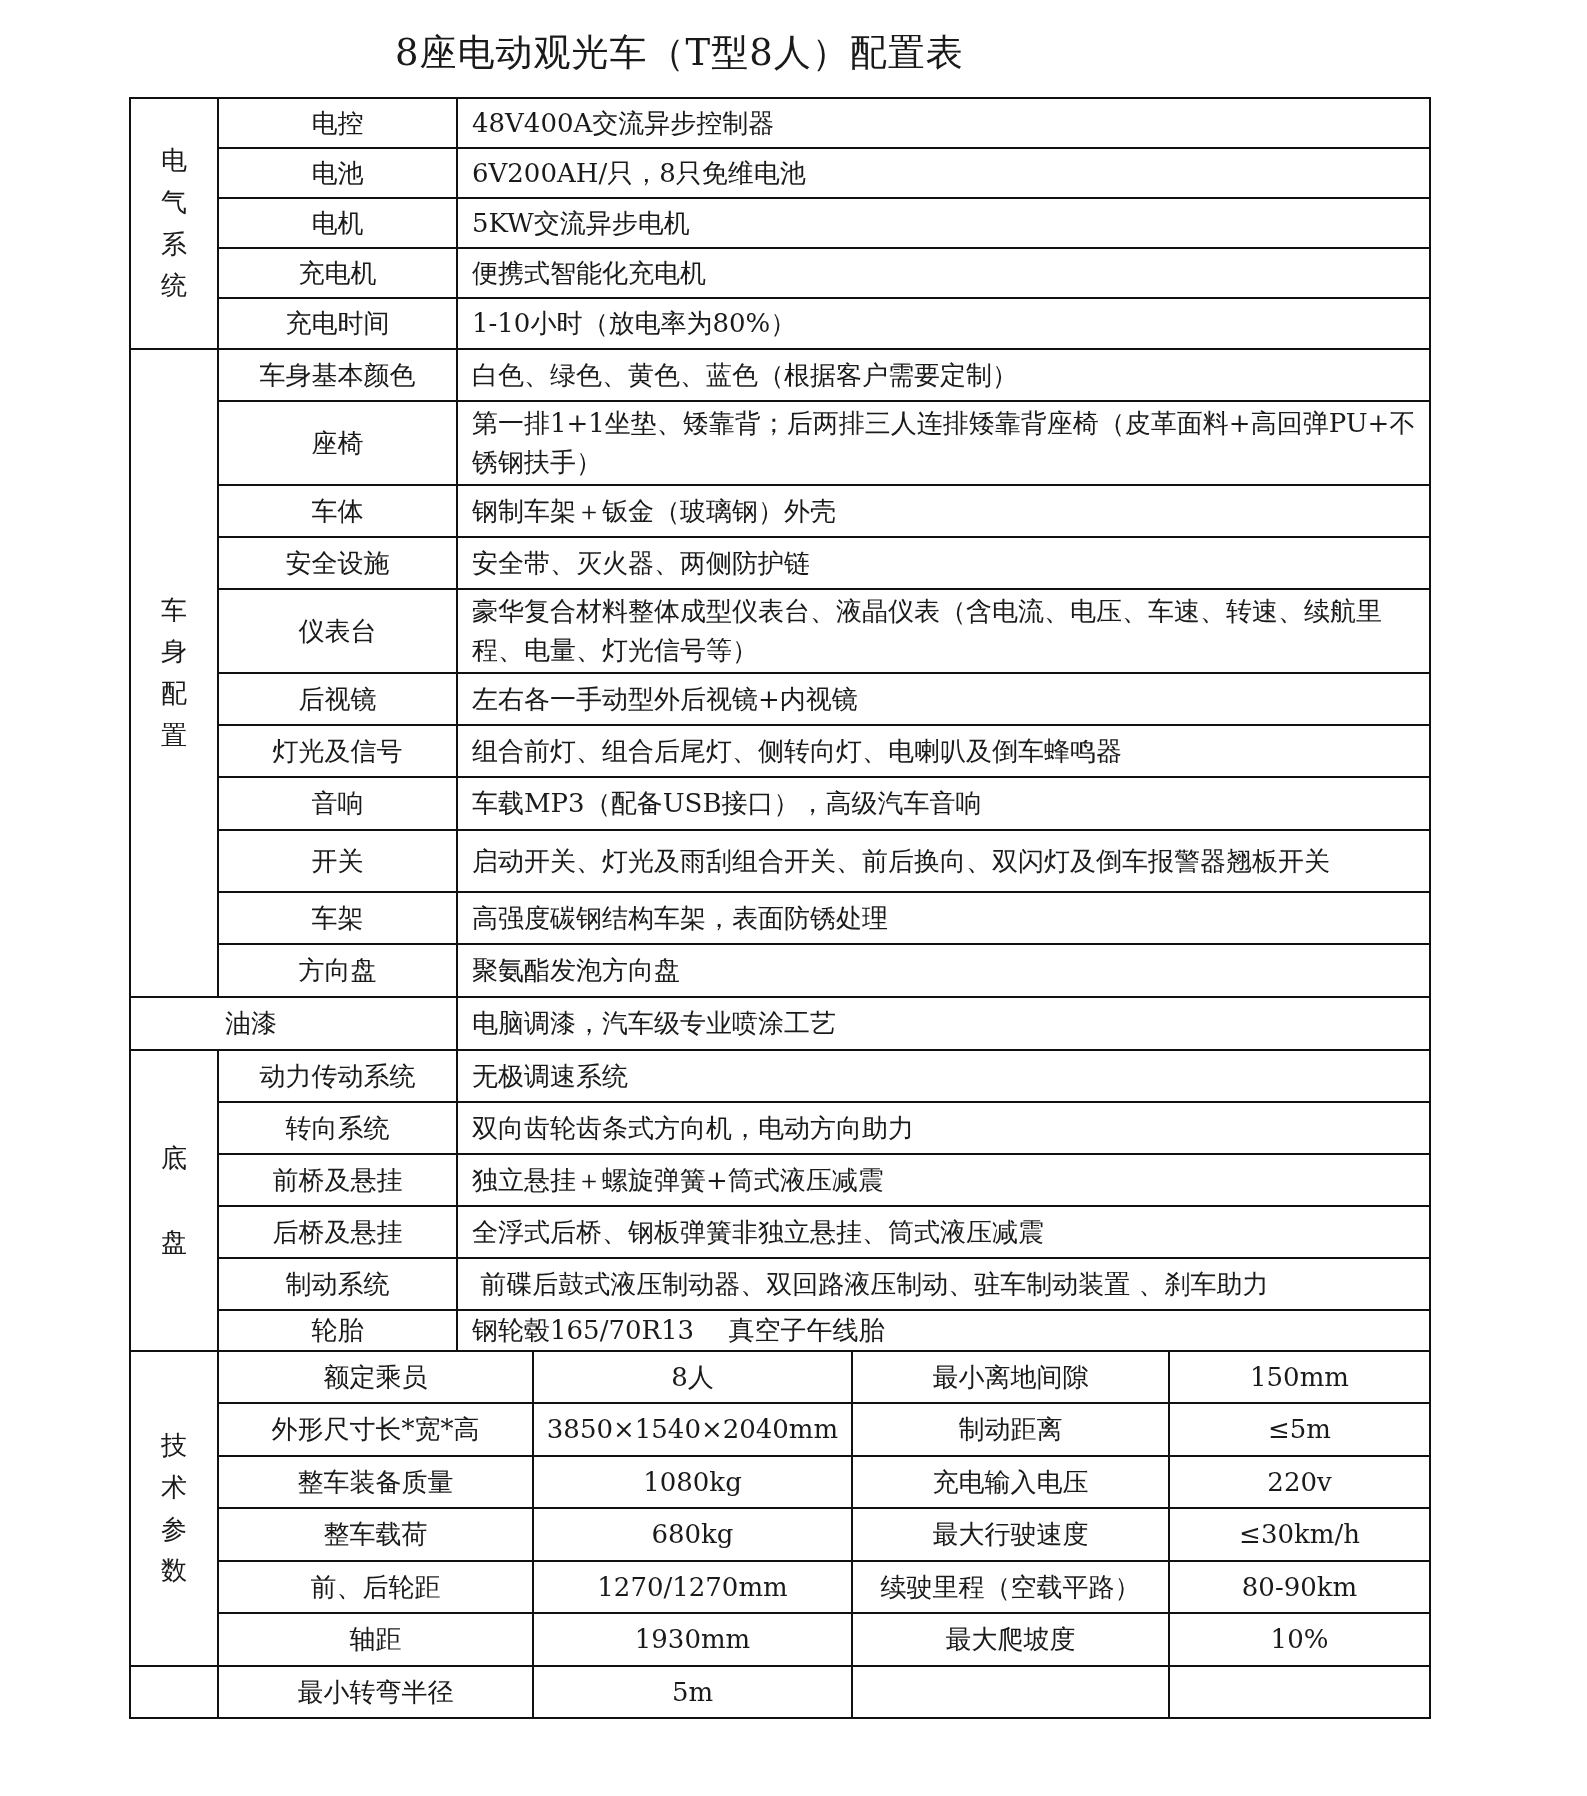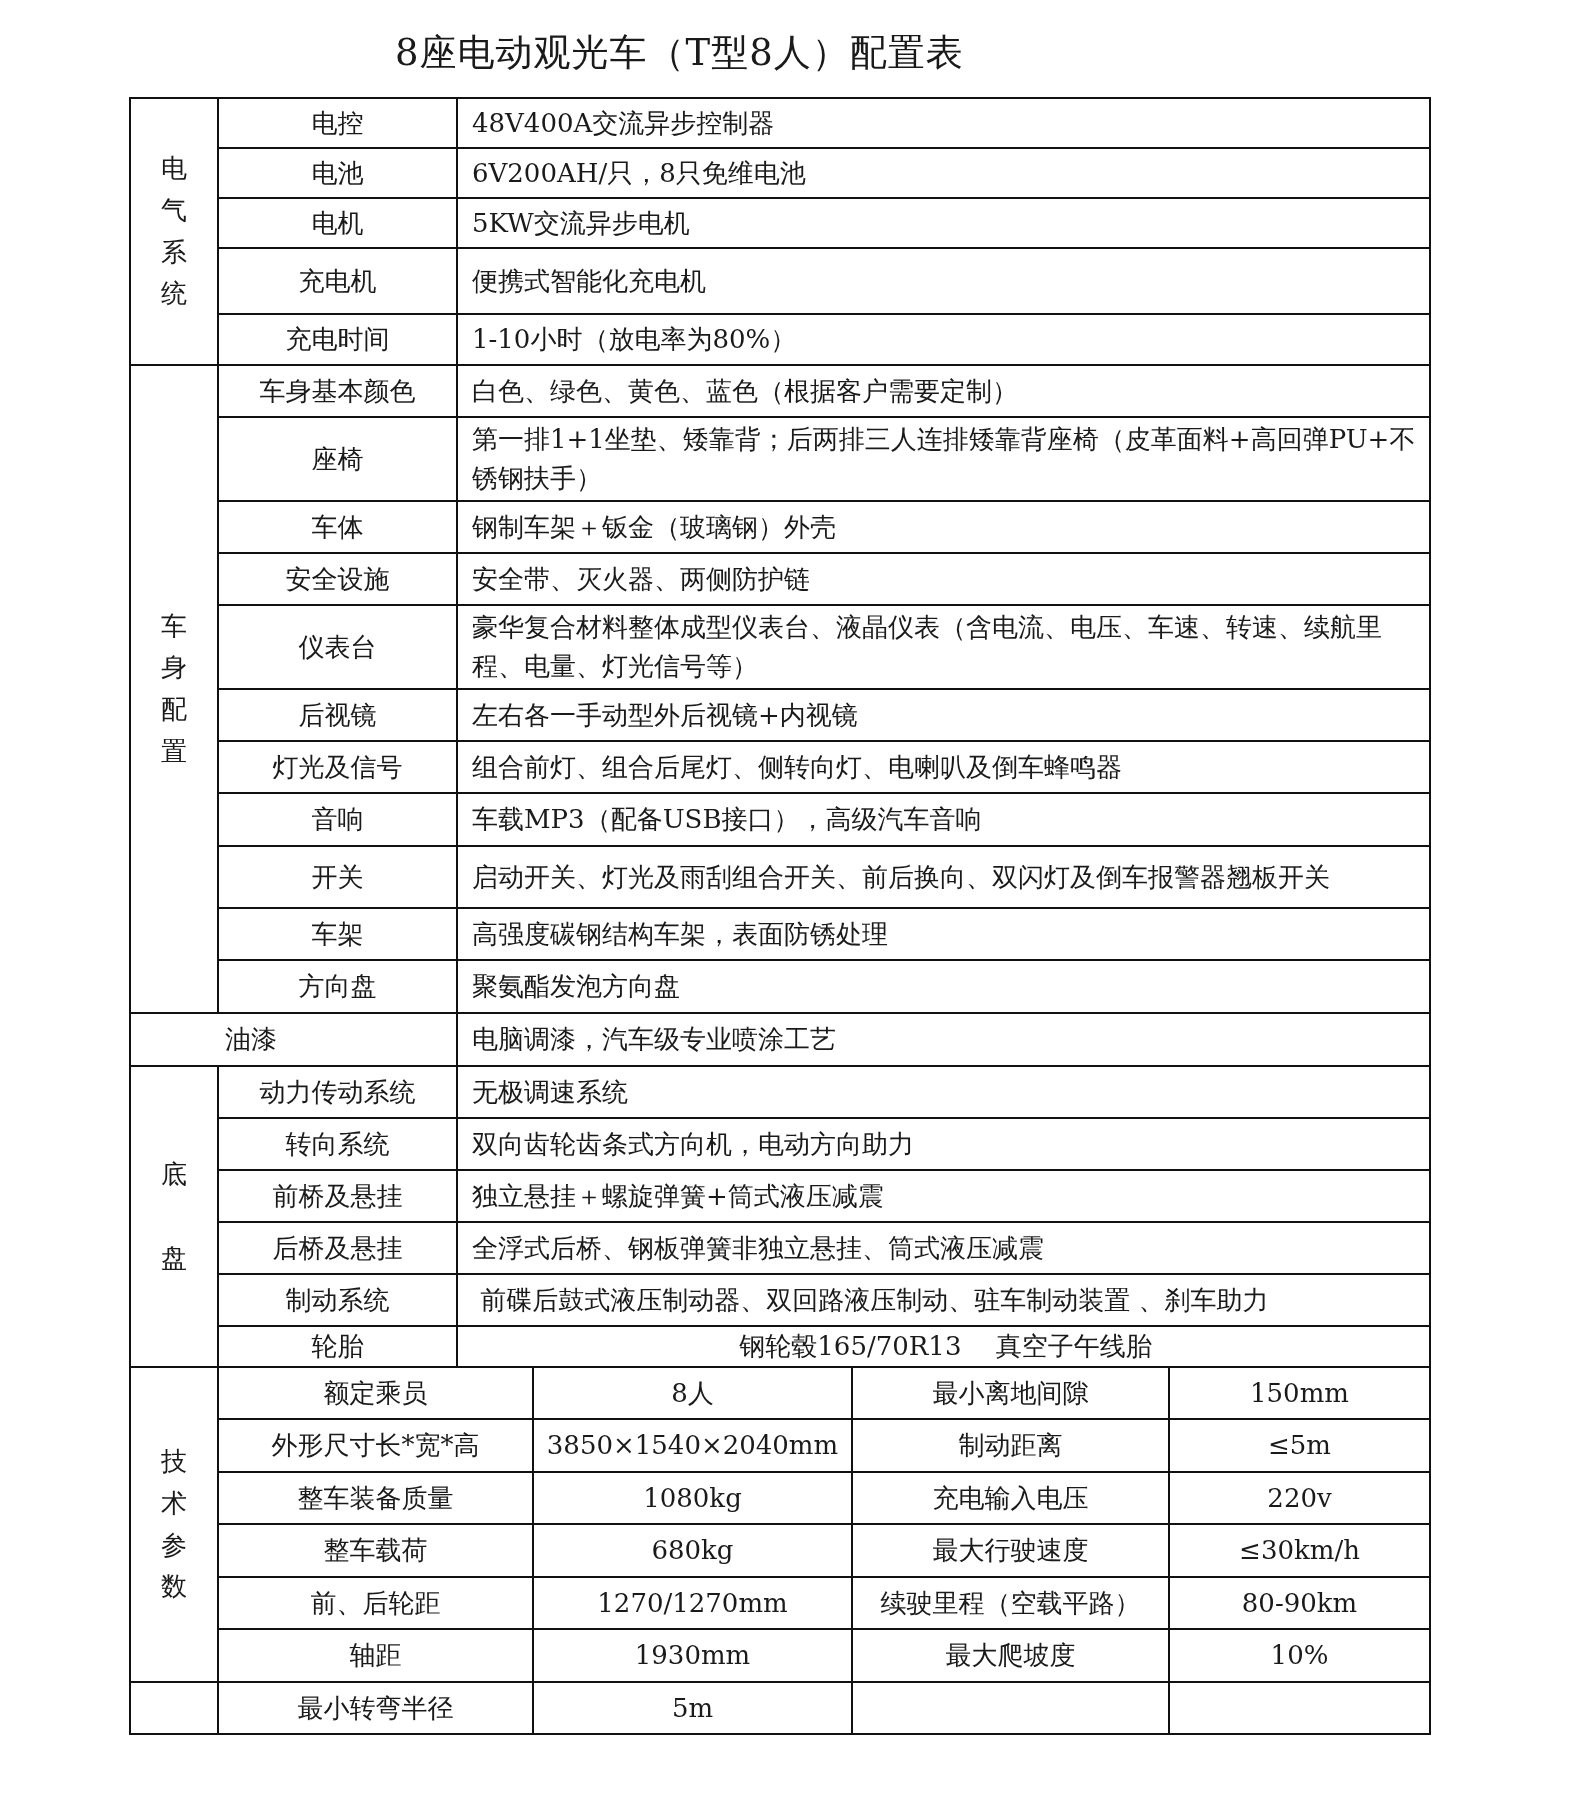--- a/index.html
+++ b/index.html
@@ -43,21 +43,21 @@
       <td class="val" colspan="4">48V400A交流异步控制器</td>
     </tr>
     <tr style="height:50px">
       <td class="label">电池</td>
       <td class="val" colspan="4">6V200AH/只，8只免维电池</td>
     </tr>
     <tr style="height:50px">
       <td class="label">电机</td>
       <td class="val" colspan="4">5KW交流异步电机</td>
     </tr>
-    <tr style="height:66px">
+    <tr style="height:50px">
       <td class="label">充电机</td>
       <td class="val" colspan="4">便携式智能化充电机</td>
     </tr>
     <tr style="height:51px">
       <td class="label">充电时间</td>
       <td class="val" colspan="4">1-10小时（放电率为80%）</td>
     </tr>
 
     <tr style="height:52px">
       <td class="cat" rowspan="11">
@@ -138,21 +138,21 @@
     <tr style="height:52px">
       <td class="label">后桥及悬挂</td>
       <td class="val" colspan="4">全浮式后桥、钢板弹簧非独立悬挂、筒式液压减震</td>
     </tr>
     <tr style="height:52px">
       <td class="label">制动系统</td>
       <td class="val" colspan="4" style="white-space:pre;"> 前碟后鼓式液压制动器、双回路液压制动、驻车制动装置 、刹车助力</td>
     </tr>
     <tr style="height:36px">
       <td class="label">轮胎</td>
-      <td class="val" colspan="4" style="white-space:pre;text-align:center;">钢轮毂165/70R13　 真空子午线胎</td>
+      <td class="val" colspan="4" style="white-space:pre;">钢轮毂165/70R13　 真空子午线胎</td>
     </tr>
 
     <tr style="height:52px">
       <td class="cat" rowspan="6">
         <span class="vchars">
           <span>技</span>
           <span>术</span>
           <span>参</span>
           <span>数</span>
         </span>

